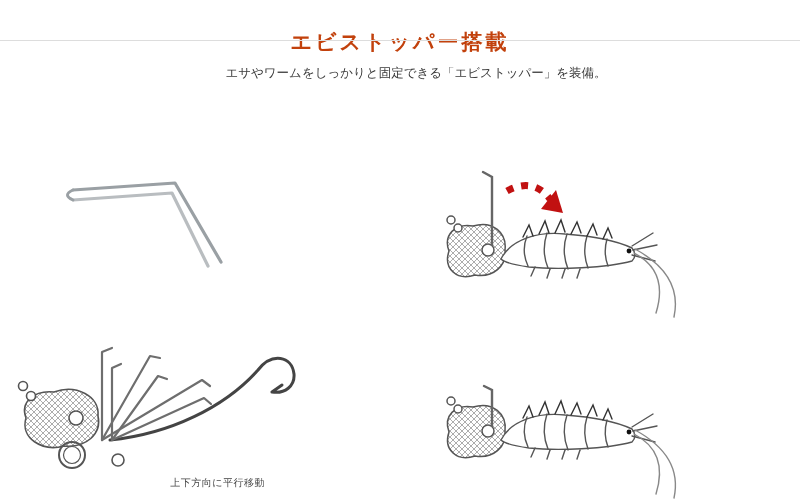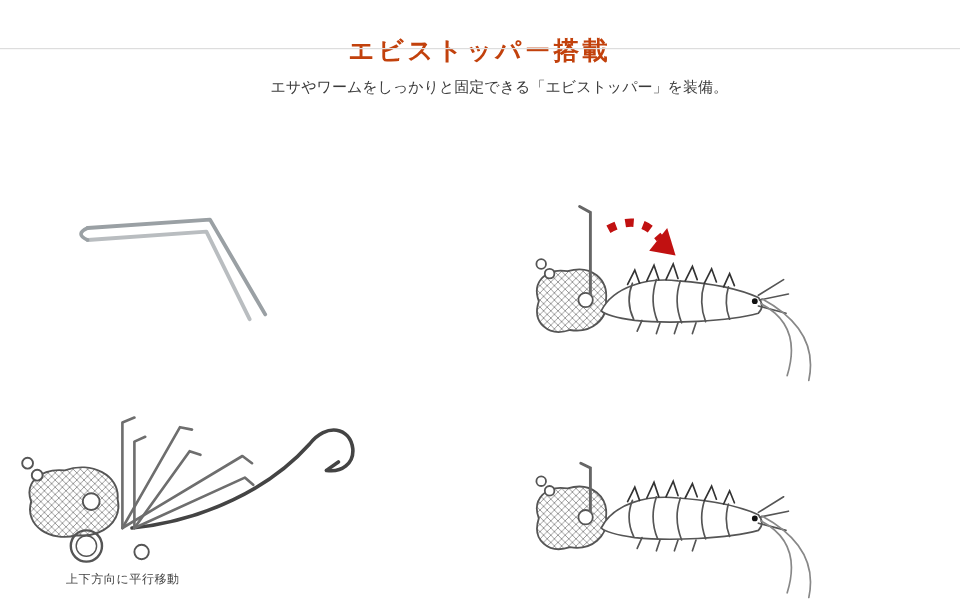--- a/index.html
+++ b/index.html
@@ -123,21 +123,21 @@
           <circle cx="21" cy="74" r="4.5" fill="#fff"></circle>
         </g>
         <g stroke="#555" stroke-width="2">
           <circle cx="62" cy="133" r="13"></circle>
           <circle cx="62" cy="133" r="8.5" stroke-width="1.2"></circle>
         </g>
         <circle cx="108" cy="138" r="6" stroke="#555" stroke-width="1.6"></circle>
       </g>
     </svg>
   </div>
-  <div class="caption" style="left:55px;top:476px;width:210px;text-align:left;">上下方向に平行移動</div>
+  <div class="caption" style="left:55px;top:476px;width:210px;text-align:right;">上下方向に平行移動</div>
 
   <div class="fig" style="left:435px;top:368px;">
     <svg width="260" height="140" viewBox="0 0 260 140">
       <defs>
         <pattern id="h4" width="6" height="6" patternUnits="userSpaceOnUse">
           <path d="M0 0 L6 6 M6 0 L0 6" stroke="#8a8a8a" stroke-width="0.7"></path>
         </pattern>
       </defs>
       <g transform="translate(0,-24)">
         <g>

